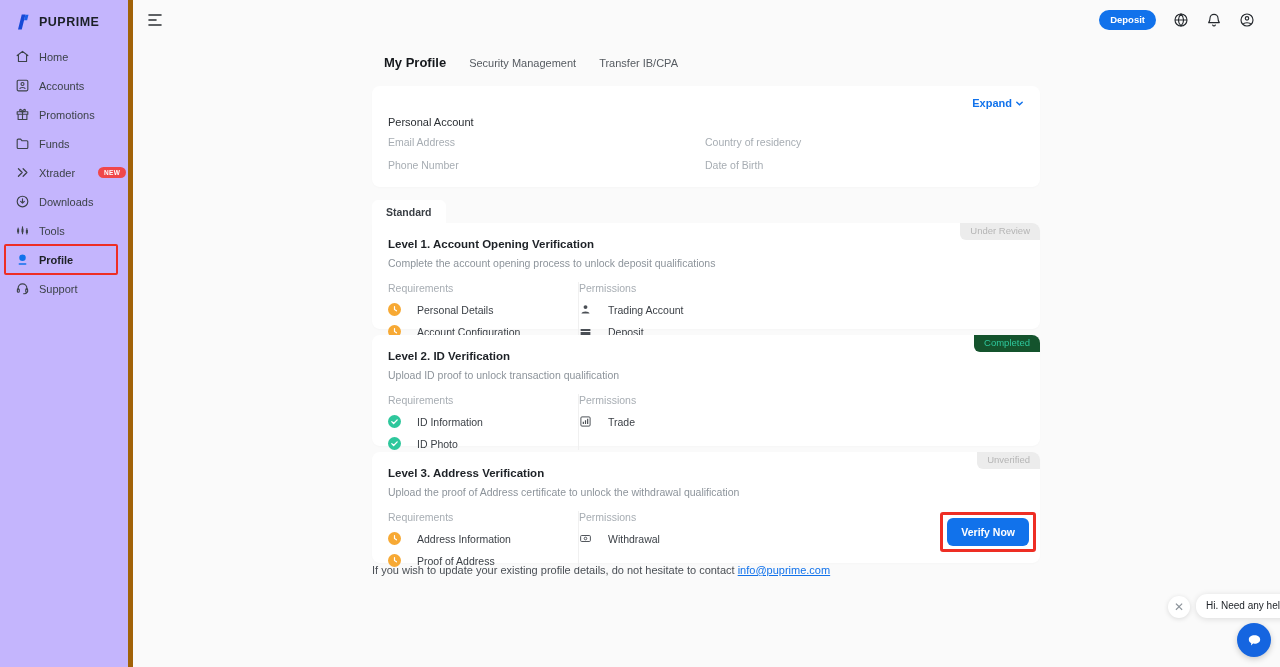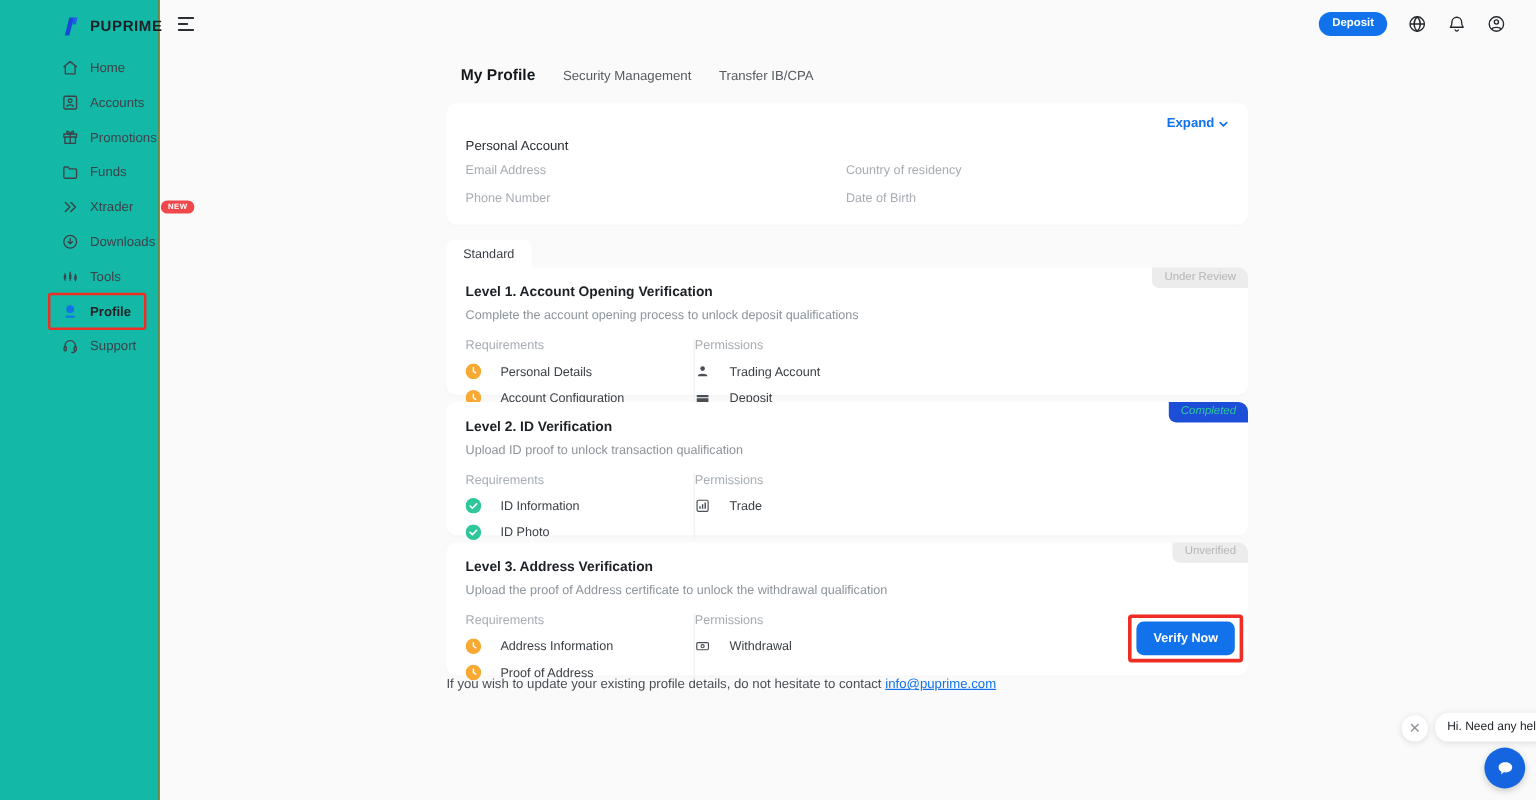--- a/index.html
+++ b/index.html
@@ -1,20 +1,20 @@
 <!DOCTYPE html>
 <html><head>
 <meta charset="utf-8">
 <style>
   * { margin:0; padding:0; box-sizing:border-box; }
   html,body { width:1280px; height:667px; overflow:hidden; }
   body { font-family:"Liberation Sans", sans-serif; background:#fafafa; color:#22262b; position:relative; }
 
   
-  .sidebar { position:absolute; left:0; top:0; width:133px; height:667px; background:#14b8a6; border-right:1px solid #a16207; z-index:2;padding-left:36px; }
+  .sidebar { position:absolute; left:0; top:0; width:133px; height:667px; background:#c4b5fd; border-right:5px solid #a16207; z-index:2; }
   .logo { display:flex; align-items:center; gap:6px; padding:10px 0 0 13px; height:34px; }
   .logo-text { font-size:12.5px; font-weight:bold; letter-spacing:.5px; color:#1b2026; }
   .nav { margin-top:8px; }
   .nav-item { position:relative; display:flex; align-items:center; gap:9px; height:29px; padding-left:15px; cursor:pointer; }
   .nav-icon { width:15px; height:15px; display:flex; align-items:center; justify-content:center; color:#3c4249; flex:0 0 15px; }
   .nav-icon svg { width:15px; height:15px; }
   .nav-label { font-size:11px; color:#3c4249; }
   .nav-item.active .nav-label { font-weight:bold; color:#1d2126; }
   .new-badge { margin-left:14px; background:#f0474a; color:#fff; font-size:6.5px; font-weight:bold; padding:2px 6px 2px; border-radius:8px; letter-spacing:.3px; }
   .ann-box { position:absolute; left:4px; right:10px; top:-1px; bottom:-1px; border:2.5px solid #ee2e24; border-radius:2px; pointer-events:none; }
@@ -34,28 +34,28 @@
   .tab.active { font-size:13px; font-weight:bold; color:#15181c; }
 
   .card { background:#fff; border-radius:8px; box-shadow:0 1px 2px rgba(0,0,0,.02); }
   .personal-card { margin-top:16px; height:101px; position:relative; }
   .expand-link { position:absolute; top:11px; right:16px; font-size:11px; font-weight:bold; color:#1172eb; cursor:pointer; display:flex; align-items:center; gap:3px; }
   .expand-link svg { width:9px; height:9px; }
   .pc-title { position:absolute; top:30px; left:16px; font-size:11px; color:#2a2e33; }
   .pc-fields { position:absolute; top:50px; left:16px; right:16px; display:grid; grid-template-columns:317px 1fr; row-gap:11px; }
   .pc-field { font-size:10.5px; color:#a7adb3; }
 
-  .standard-tab { display:inline-block; margin-top:13px; background:#fff; border-radius:6px 6px 0 0; padding:6px 14px 5px; font-size:10.5px; color:#3a3f45; cursor:pointer; }
+  .standard-tab { display:inline-block; margin-top:13px; background:#fff; border-radius:6px 6px 0 0; padding:6px 14px 5px; font-size:10.5px; color:#3a3f45; cursor:pointer;font-weight:bold; }
 
   .level-card { position:relative; padding:13px 16px 14px; border-radius:8px; }
   .level-card.lv0 { height:106px; border-top-left-radius:0; }
   .level-card.lv1, .level-card.lv2 { height:111px; margin-top:6px; }
   .badge { position:absolute; top:0; right:0; font-size:9.5px; padding:2px 10px 4px; border-radius:0 8px 0 6px; }
   .badge.gray { background:#ececec; color:#b5b5b5; }
-  .badge.green { background:#1d4ed8; color:#2ec79c;font-style:italic; }
+  .badge.green { background:#14532d; color:#2ec79c; }
   .lv-title { font-size:11.5px; font-weight:bold; color:#1d2126; margin-top:2px; }
   .lv-sub { font-size:10.5px; color:#8d949b; margin-top:7px; }
   .lv-cols { display:flex; margin-top:13px; }
   .req-col { width:190px; }
   .perm-col { border-left:1px solid #f0f0f0; flex:1; }
   .col-head { font-size:10.5px; color:#a7adb3; }
   .lv-item { display:flex; align-items:center; gap:16px; margin-top:9px; font-size:10.5px; color:#3a3f45; height:13px; }
   .st-icon { width:13px; height:13px; border-radius:50%; display:flex; align-items:center; justify-content:center; flex:0 0 13px; }
   .st-icon svg { width:13px; height:13px; }
   .pm-icon { width:13px; height:13px; color:#4a4f55; display:flex; flex:0 0 13px; }

